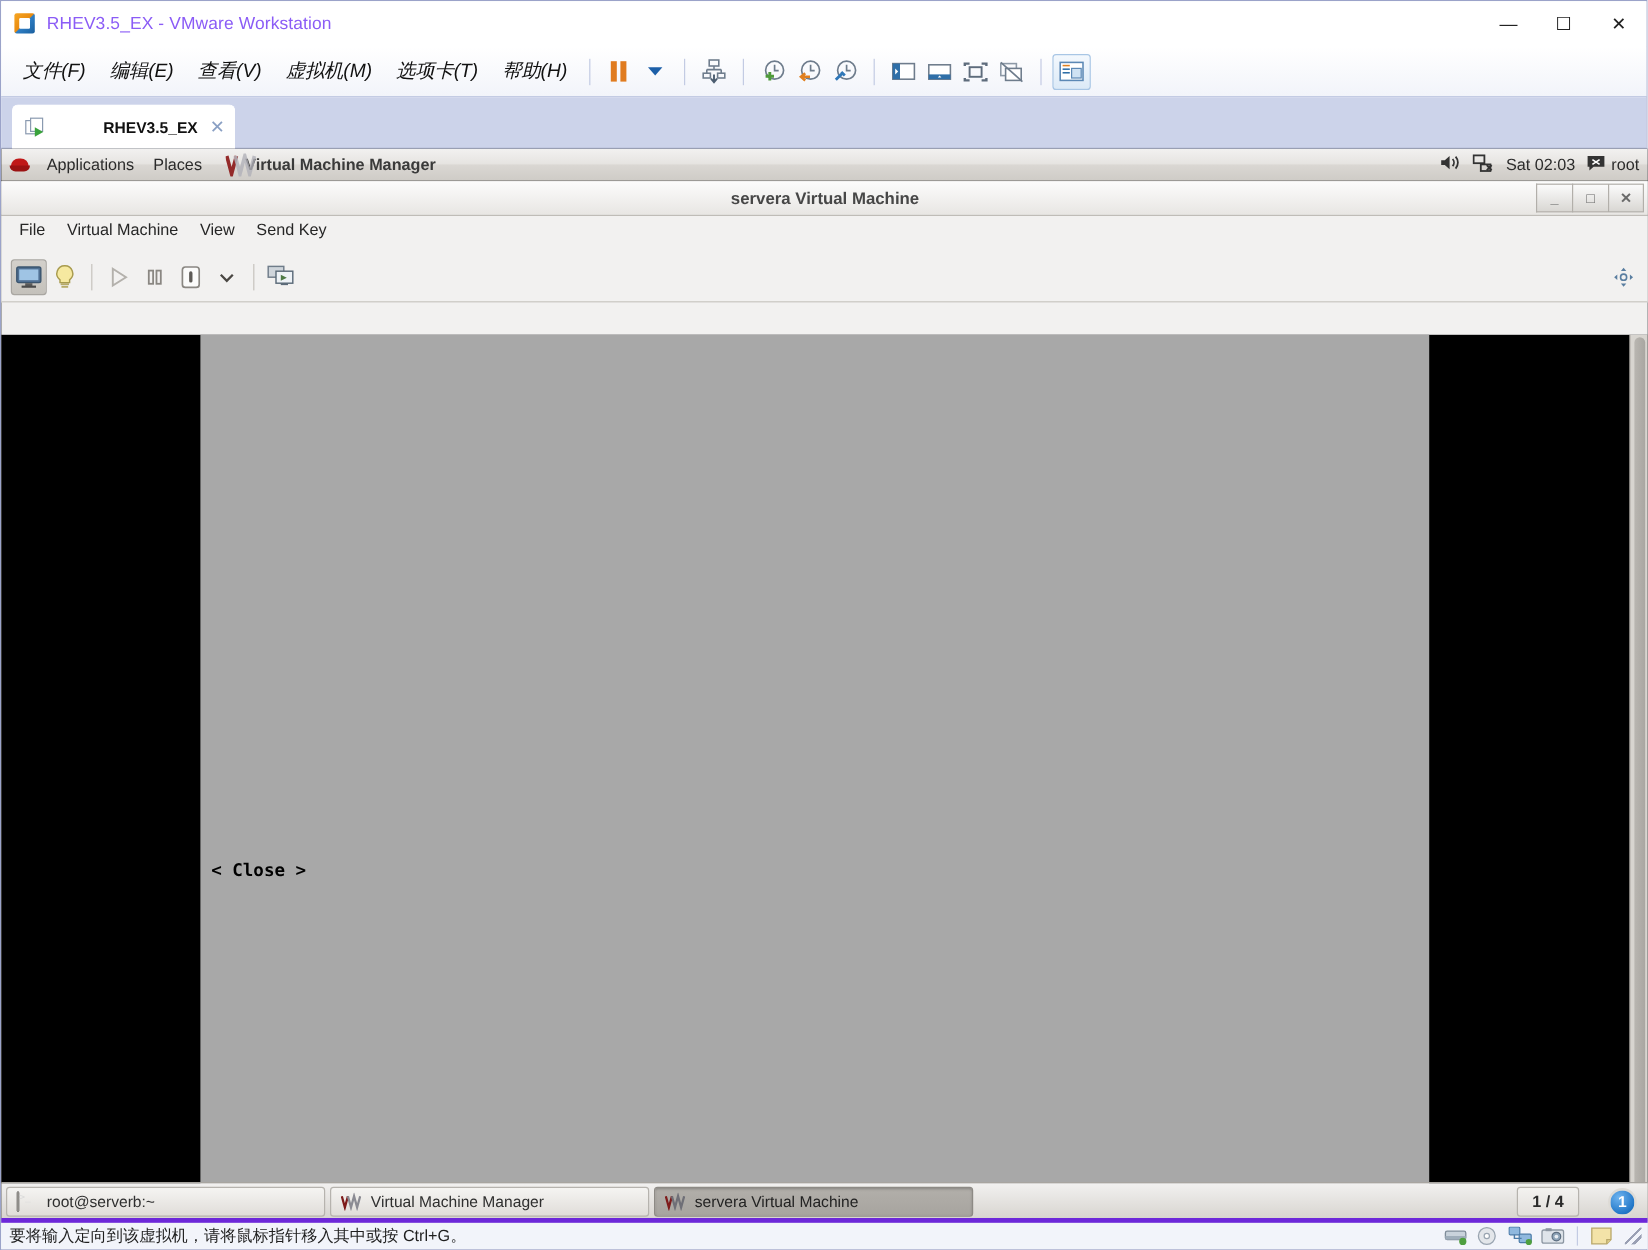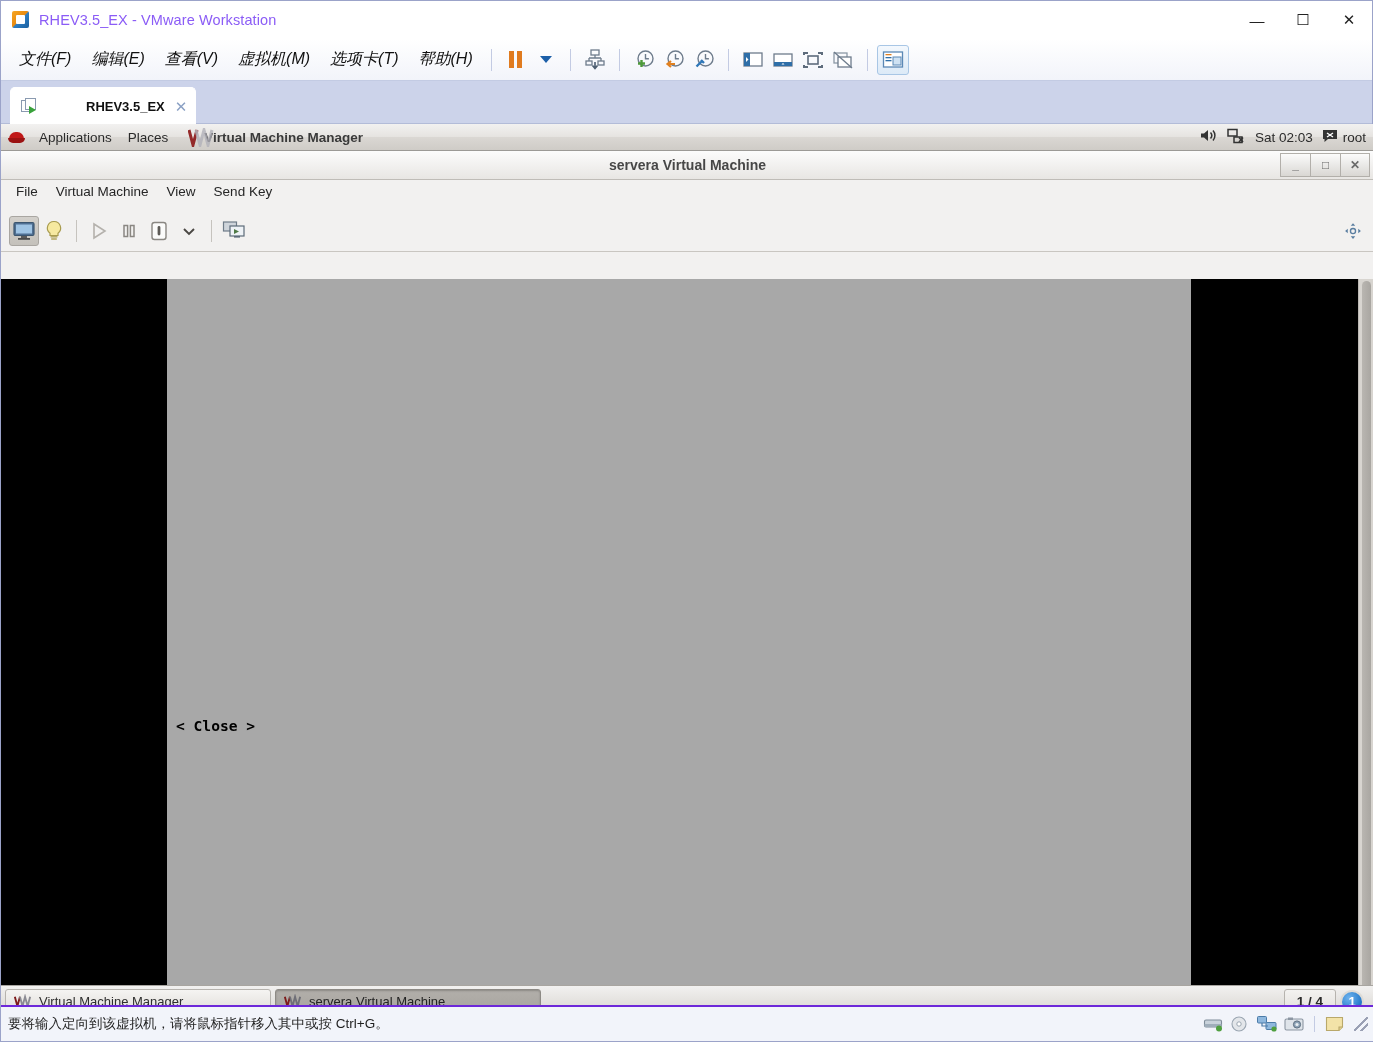--- a/index.html
+++ b/index.html
@@ -231,41 +231,41 @@
     box-shadow: inset 0 1px 2px rgba(0,0,0,.22);
   }
   .task-ico { width: 17px; height: 15px; flex:none; position: relative; }
   .term-ico {
     width: 17px; height: 15px; background: #3b3b3b; border: 1.5px solid #8f8d89; border-radius: 1px;
   }
   .term-ico::after {
     content: ">_"; position: absolute; left: 2px; top: -1px;
     font-family: "DejaVu Sans Mono", monospace; font-size: 8px; color: #dadada;
   }
-  .wsarea { margin-left: auto; display: flex; align-items: center; gap: 4px; padding-right: 6px; }
+  .wsarea { margin-left: auto; display: flex; align-items: center; gap: 24px; padding-right: 6px; }
   .wsbox {
     height: 25px; min-width: 52px; padding: 0 10px;
     background: linear-gradient(#f3f2f0,#e2dfdb);
     border: 1px solid #b6b3ae; border-radius: 3px;
     display: flex; align-items: center; justify-content: center;
     font-size: 13.5px; color: #2b2b2b; font-weight: 600;
   }
   .wsbadge {
     width: 24px; height: 24px; border-radius: 50%;
     background: radial-gradient(circle at 35% 30%, #6fb4ef, #2277c8 70%, #1b5fa4);
     border: 2px solid #dedbd6;
     display: flex; align-items: center; justify-content: center;
     color: #fff; font-size: 13px; font-weight: bold;
   }
 
   
   .vm-statusbar {
-    position: absolute; bottom: 0; left: 0; width: 1373px; height: 36px;
+    position: absolute; bottom: 0; left: 0; width: 1373px; height: 26px;
     background: #f2f4fa;
-    border-top: 2px solid #6d28d9;
+    border-top: 4px solid #6d28d9;
     display: flex; align-items: center;
   }
   .vm-status-text {
     font-size: 13.5px; color: #1f1f1f; margin-left: 7px; white-space: nowrap;
   }
   .vm-status-icons {
     margin-left: auto; display: flex; align-items: center; gap: 7px; padding-right: 6px;
   }
   .st-ico { width: 20px; height: 17px; position: relative; }
   .st-sep { width: 1px; height: 16px; background: #c3cbe3; margin: 0 3px; }
@@ -530,20 +530,24 @@
         <div class="console-inner">
           <div class="tui-close">&lt; Close &gt;</div>
         </div>
       </div>
 
       <div class="vscroll">
         <div class="thumb"></div>
       </div>
 
       <div class="gtask">
+        <div class="task">
+          <span class="task-ico"><span class="term-ico"></span></span>
+          <span>root@serverb:~</span>
+        </div>
         <div class="task">
           <span class="task-ico">
             <svg width="17" height="15" viewBox="0 0 20 15">
               <path d="M1 2 L4 13 L7 2" fill="none" stroke="#7e1b1b" stroke-width="2.2"></path>
               <path d="M7 2 L10 13 L13 2 L16 13 L19 2" fill="none" stroke="#8b8b93" stroke-width="2.2"></path>
             </svg>
           </span>
           <span>Virtual Machine Manager</span>
         </div>
         <div class="task active">

